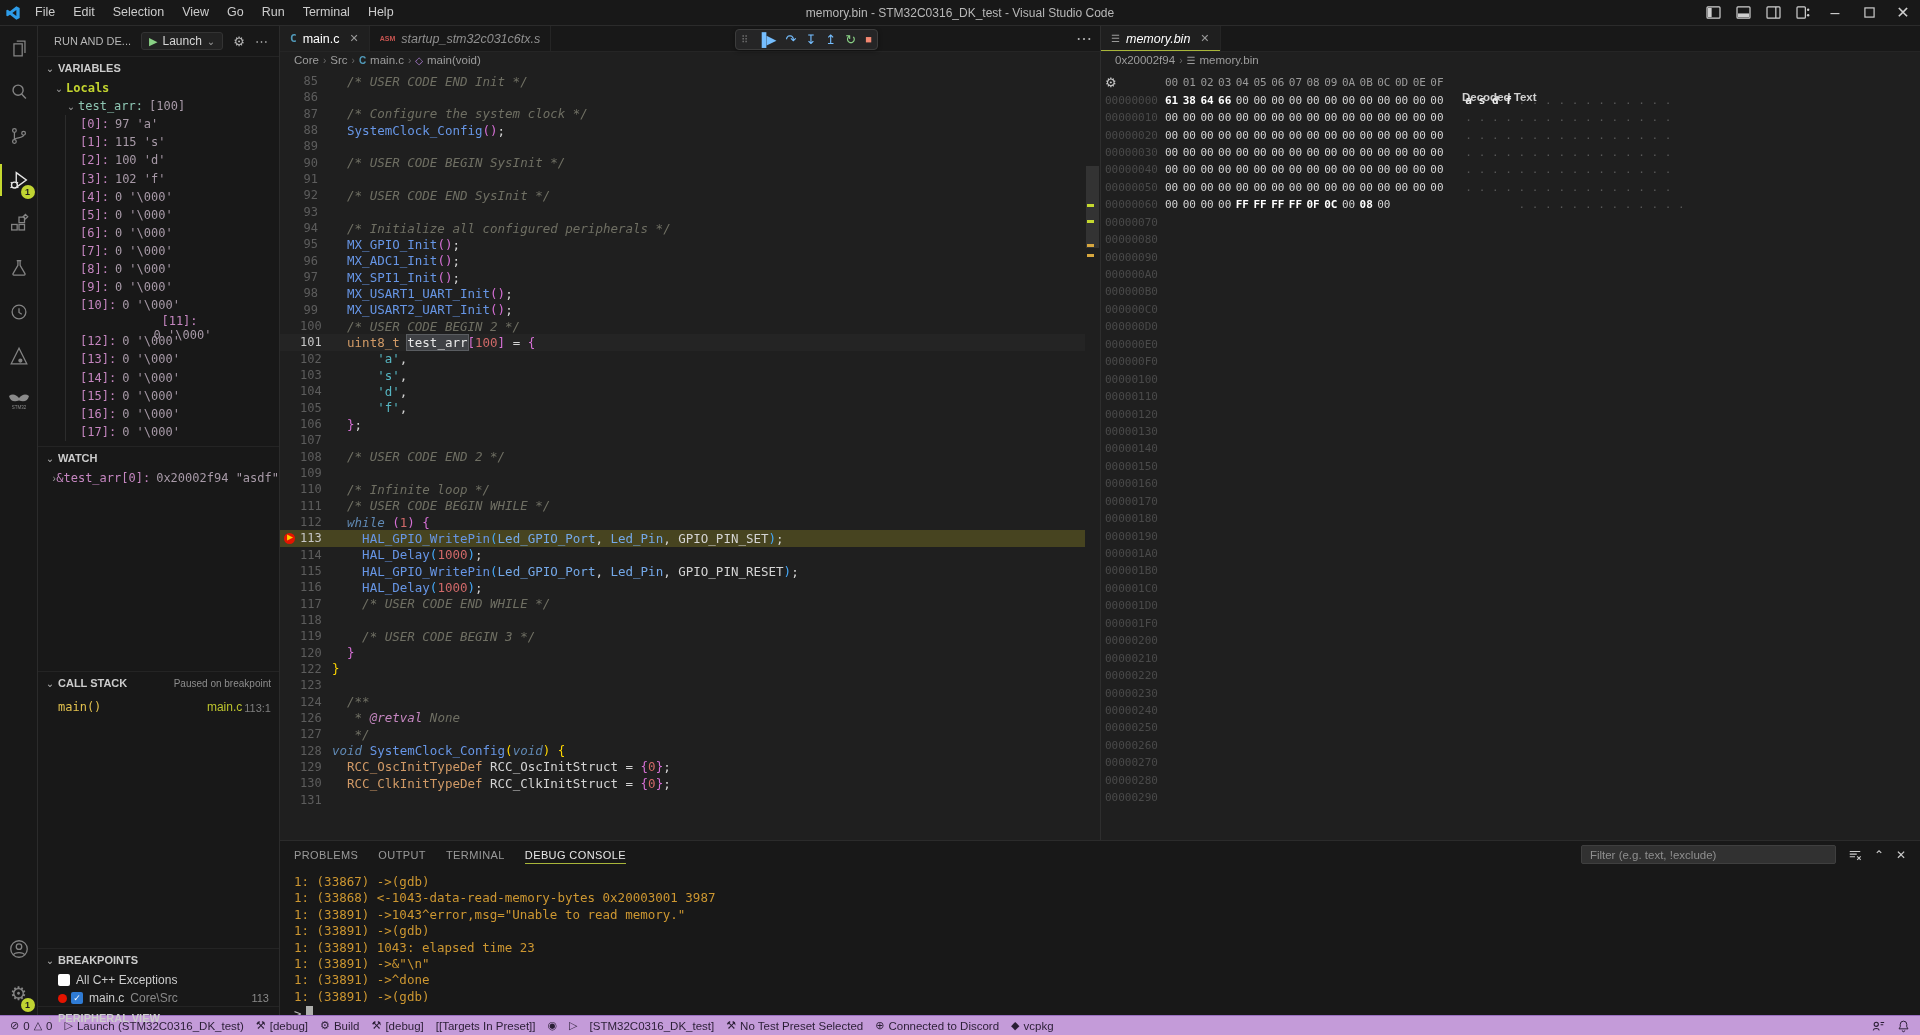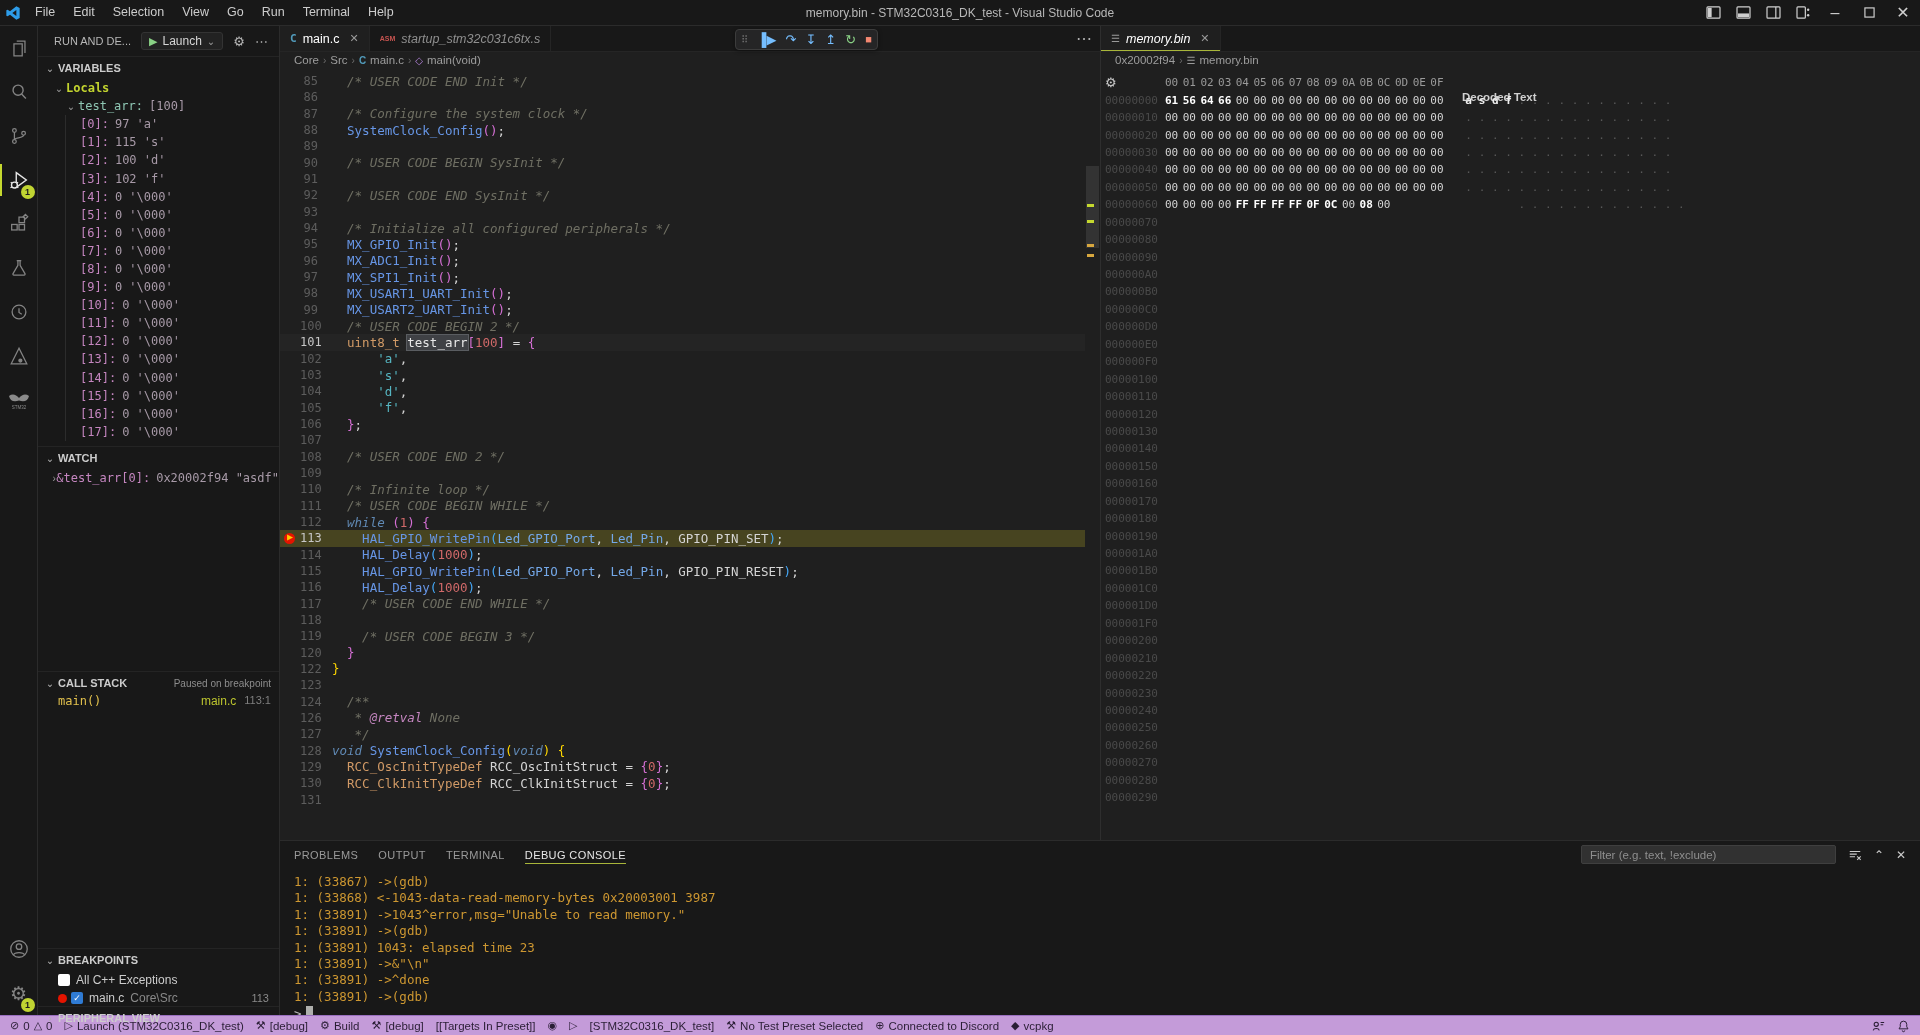--- a/index.html
+++ b/index.html
@@ -48,24 +48,24 @@
   .sec-chevron { width:16px; text-align:center; color:#b0b0b0; font-weight:normal; font-size:10px; }
   .sec-right { margin-left:auto; font-weight:normal; font-size:10px; color:#8d8d8d; }
   .tree-row { height:18.1px; display:flex; align-items:center; white-space:nowrap;
     font-family:"DejaVu Sans Mono", monospace; font-size:12px; }
   .chev { width:14px; text-align:center; color:#9a9a9a; font-size:10px; font-family:"Liberation Sans",sans-serif; }
   .scope-name { color:#c3d42f; font-weight:bold; }
   .var-name { color:#8fc7b4; }
   .var-index { color:#c586c0; }
   .var-value { color:#a89aa8; margin-left:6px; }
   #variables-items { border-left:1px solid #2c2c2c; margin-left:27px; }
-  .cs-frame { height:20px; display:flex; align-items:flex-start; padding:0 8px 0 20px; font-size:12px; }
+  .cs-frame { height:20px; display:flex; align-items:flex-end; padding:0 8px 0 20px; font-size:12px; }
   .cs-fn { color:#e2c14d; font-family:"DejaVu Sans Mono", monospace; }
   .cs-file { margin-left:auto; color:#bcc42e; }
-  .cs-pos { color:#7f7f7f; margin-left:8px; font-size:11px; }
+  .cs-pos { color:#7f7f7f; margin-left:2px; font-size:11px; }
   .bp-row { height:18px; display:flex; align-items:center; padding-left:20px; font-size:12px; gap:6px; }
   .cb { width:12px; height:12px; border-radius:2px; flex:0 0 auto; }
   .cb.unchecked { background:#ffffff; }
   .cb.checked { background:#2f7bd4; color:#fff; font-size:9px; line-height:12px; text-align:center; }
   .bp-dot { width:9px; height:9px; border-radius:50%; background:#e51400; margin-left:-14px; }
   .bp-path { color:#8a8a8a; }
   .bp-line { margin-left:auto; margin-right:10px; color:#8a8a8a; font-size:11px; }
 
   
   #right-col { flex:1; display:flex; flex-direction:column; }
@@ -353,21 +353,21 @@
             <span class="var-value">0 '\000'</span>
           </div>
           <div class="tree-row" style="padding-left: 14px;">
             <span class="var-index">[9]:</span>
             <span class="var-value">0 '\000'</span>
           </div>
           <div class="tree-row" style="padding-left: 14px;">
             <span class="var-index">[10]:</span>
             <span class="var-value">0 '\000'</span>
           </div>
-          <div class="tree-row" style="padding-left: 14px;">
+          <div class="tree-row" style="padding-left: 14px; flex-direction: column;">
             <span class="var-index">[11]:</span>
             <span class="var-value">0 '\000'</span>
           </div>
           <div class="tree-row" style="padding-left: 14px;">
             <span class="var-index">[12]:</span>
             <span class="var-value">0 '\000'</span>
           </div>
           <div class="tree-row" style="padding-left: 14px;">
             <span class="var-index">[13]:</span>
             <span class="var-value">0 '\000'</span>
@@ -758,21 +758,21 @@
                 <span class="hbyte">0E</span>
                 <span class="hbyte">0F</span>
               </span>
             <span id="decoded-head">Decoded Text</span>
           </div>
           <div id="hex-rows">
               <div class="hex-row">
                 <span class="hex-addr">00000000</span>
                 <span class="hex-bytes">
                   <span class="byte nz">61</span>
-                  <span class="byte nz">56</span>
+                  <span class="byte nz">38</span>
                   <span class="byte nz">64</span>
                   <span class="byte nz">66</span>
                   <span class="byte">00</span>
                   <span class="byte">00</span>
                   <span class="byte">00</span>
                   <span class="byte">00</span>
                   <span class="byte">00</span>
                   <span class="byte">00</span>
                   <span class="byte">00</span>
                   <span class="byte">00</span>

